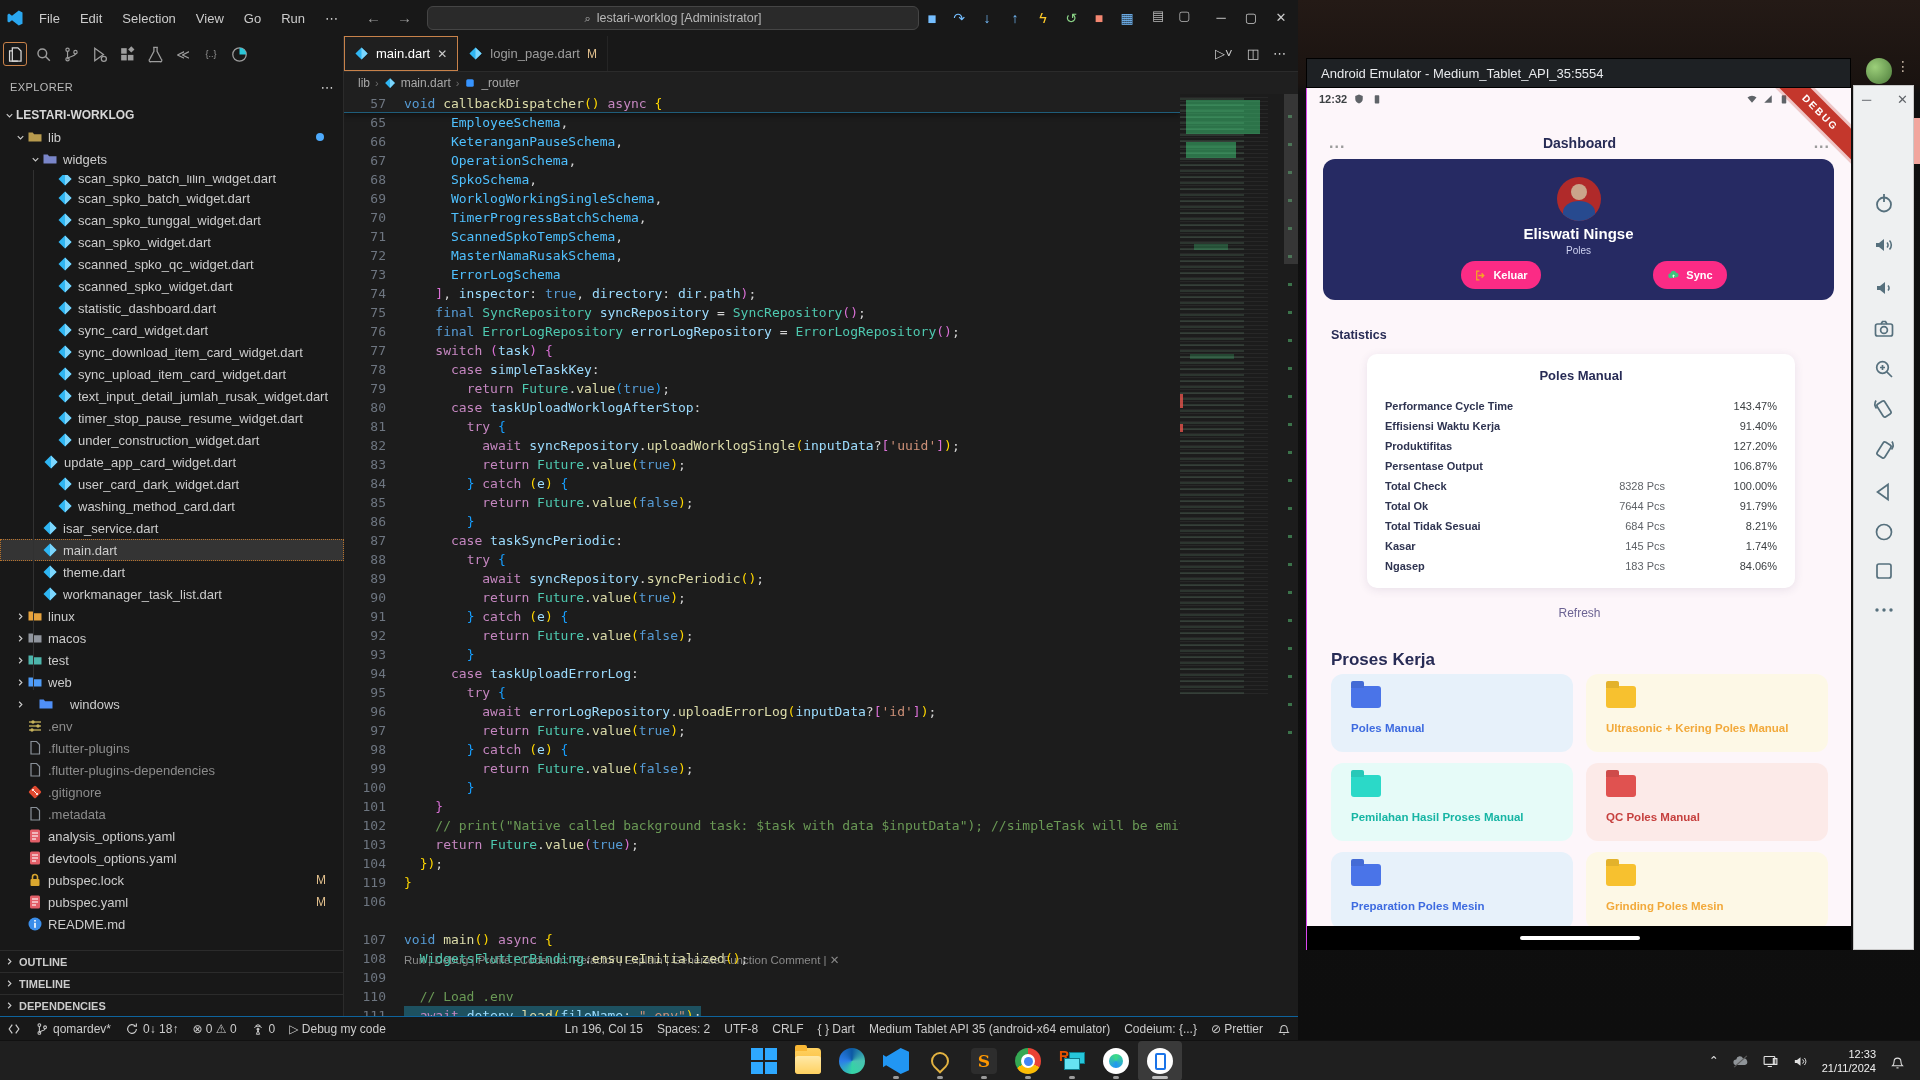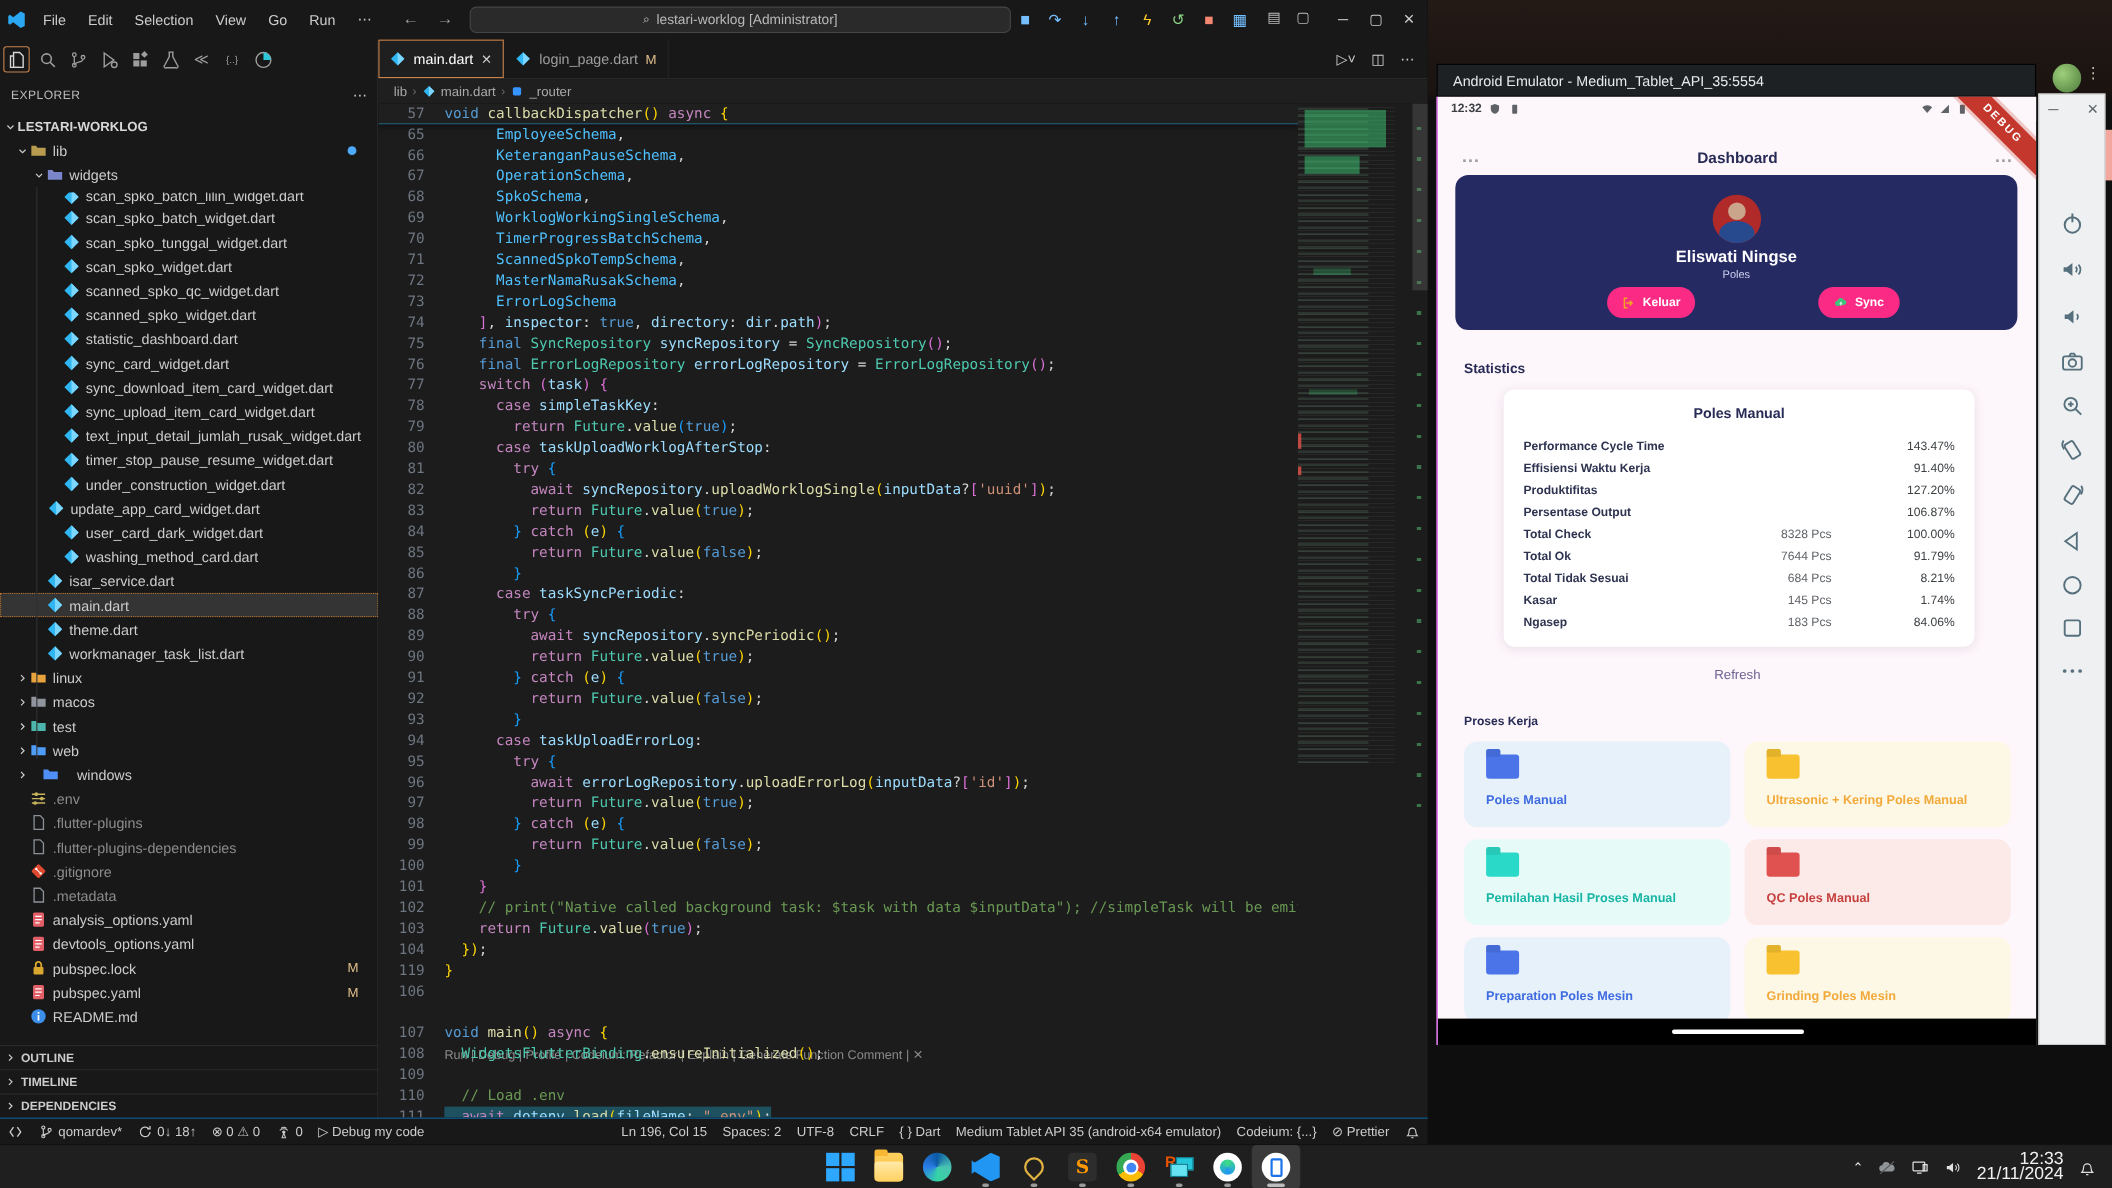--- a/index.html
+++ b/index.html
@@ -120,21 +120,21 @@
   #btn-sync{left:330px;width:74px;}
   #stats-h{position:absolute;left:24px;top:240px;color:#272b55;font-weight:bold;font-size:12.5px;}
   #stats-card{position:absolute;left:60px;top:266px;width:428px;height:234px;background:#fff;border-radius:10px;box-shadow:0 2px 10px rgba(60,40,90,.10);overflow:hidden;}
   #stats-title{position:absolute;top:14px;width:100%;text-align:center;color:#272b55;font-weight:bold;font-size:13px;}
   #stats-rows{position:absolute;left:18px;top:42px;width:392px;}
   .srow{height:20px;display:flex;align-items:center;font-size:11px;}
   .srow .lab{width:170px;color:#2e3350;font-weight:bold;}
   .srow .mid{width:110px;text-align:right;color:#5f6368;}
   .srow .val{margin-left:auto;color:#3c4043;}
   #refresh{position:absolute;left:0;top:518px;width:545px;text-align:center;color:#6c6393;font-size:12px;}
-  #proses-h{position:absolute;left:24px;top:562px;color:#272b55;font-weight:bold;font-size:11px;}
+  #proses-h{position:absolute;left:24px;top:562px;color:#272b55;font-weight:bold;font-size:17px;}
   #cards{position:absolute;left:24px;top:586px;width:497px;}
   .pcard{position:absolute;width:242px;height:78px;border-radius:12px;}
   .pcard .fold{position:absolute;left:20px;top:12px;width:30px;height:22px;border-radius:3px;}
   .pcard .fold:before{content:"";position:absolute;left:0;top:-5px;width:13px;height:7px;border-radius:2px 2px 0 0;background:inherit;filter:brightness(.92);}
   .pcard .plab{position:absolute;left:20px;top:48px;font-size:11.5px;font-weight:bold;}
   #gesture{position:absolute;left:0;top:838px;width:545px;height:24px;background:#000;}
   #gesture .pill{position:absolute;left:50%;top:10px;width:120px;height:4px;margin-left:-60px;border-radius:3px;background:#fff;}
   #emu-tools{position:absolute;left:547px;top:27px;width:61px;height:865px;background:#eef0f1;border:1px solid #c9c9c9;}
   #emu-win{position:absolute;top:6px;left:8px;width:46px;display:flex;justify-content:space-between;color:#5f6368;font-size:13px;}
   .etool{position:absolute;left:50%;margin-left:-12px;width:24px;height:24px;}
@@ -165,21 +165,21 @@
   #ti-rdp .r{position:absolute;left:0;top:0;color:#e65100;font-weight:bold;font-size:14px;}
   #ti-rdp .m1{position:absolute;right:0;top:4px;width:16px;height:12px;background:#26c6da;border:1px solid #0e7c8c;}
   #ti-rdp .m2{position:absolute;right:5px;top:10px;width:16px;height:12px;background:#66e3f2;border:1px solid #0e7c8c;}
   #ti-astudio{border-radius:50%;background:#fff;display:flex;align-items:center;justify-content:center;}
   #ti-astudio .a{width:14px;height:14px;border-radius:50%;background:conic-gradient(#3ddc84,#2196f3,#3ddc84);}
   #ti-emu{border-radius:50%;background:#fff;display:flex;align-items:center;justify-content:center;}
   #ti-emu .ph{width:11px;height:17px;border:2px solid #1a73e8;border-radius:2px;}
   #tray{position:absolute;right:14px;top:0;height:40px;display:flex;align-items:center;gap:13px;color:#e8e8e8;}
   #tray svg{width:17px;height:17px;}
   #tray .chev{font-size:12px;color:#ddd;}
-  #clock{text-align:right;font-size:16px;line-height:14px;color:#f0f0f0;}
+  #clock{text-align:right;font-size:11px;line-height:14px;color:#f0f0f0;}
 </style>
 </head>
 <body>
 
 <div id="root">
 
   <div class="abs" id="bg-right"></div>
   <div class="abs" id="bg-green-dot"></div>
   <div class="abs" id="bg-kebab">⋮</div>
   <div class="abs" id="bg-pink"></div>

